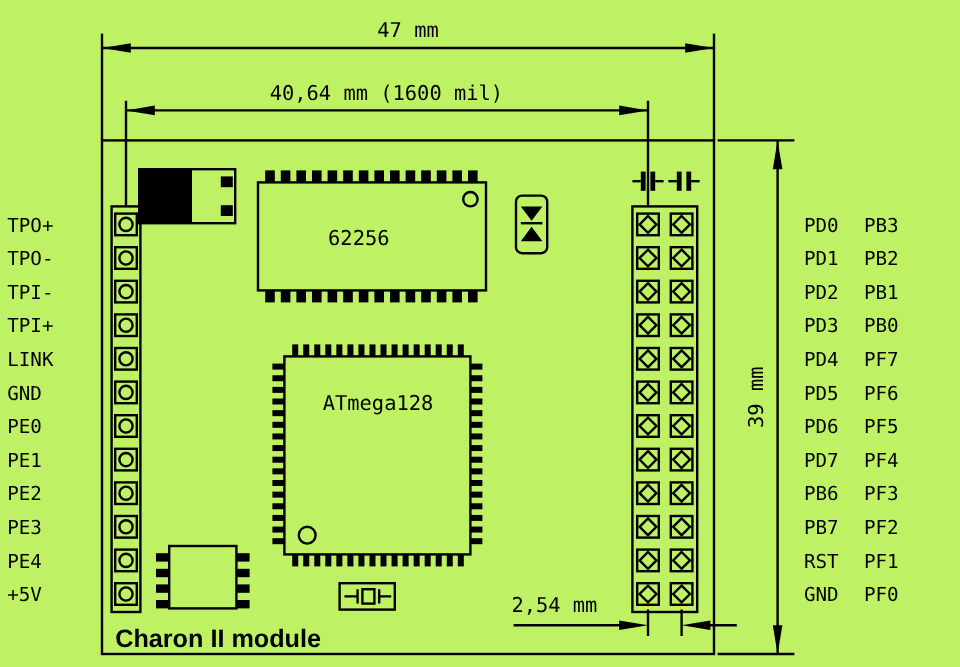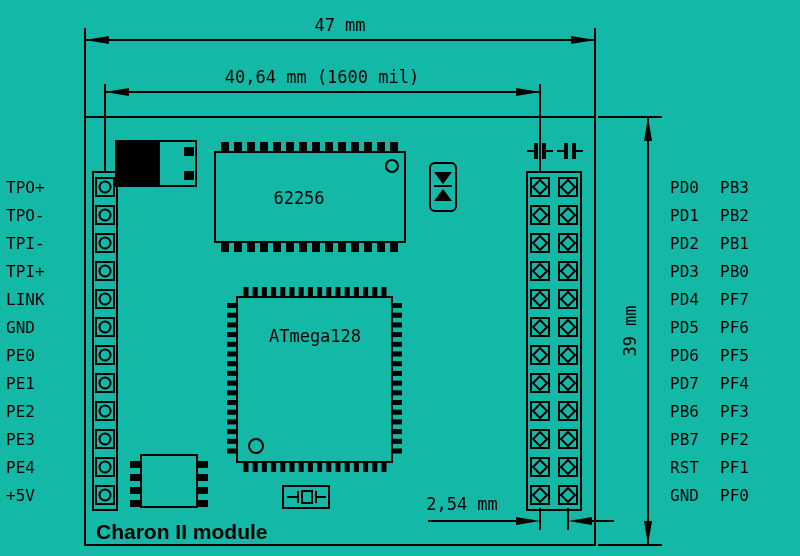--- a/index.html
+++ b/index.html
@@ -1,16 +1,16 @@
 <!DOCTYPE html>
 <html><head>
 <meta charset="utf-8">
 <style>
   html,body{margin:0;padding:0;background:#fff;}
-  .canvas{position:relative;width:800px;height:556px;background:#14b8a6;overflow:hidden;}
+  .canvas{position:relative;width:800px;height:556px;background:#bef264;overflow:hidden;}
   svg{display:block;}
   .ln{fill:none;stroke:#000;stroke-width:2;}
   .fil{fill:#000;stroke:none;}
   text.dim{font:17px "DejaVu Sans Mono", monospace;fill:#000;}
   text.lbl{font:16px "DejaVu Sans Mono", monospace;fill:#000;}
   text.chip{font:17px "DejaVu Sans Mono", monospace;fill:#000;}
   text.title{font:bold 21px "Liberation Sans", sans-serif;fill:#000;}
 </style>
 </head>
 <body>

